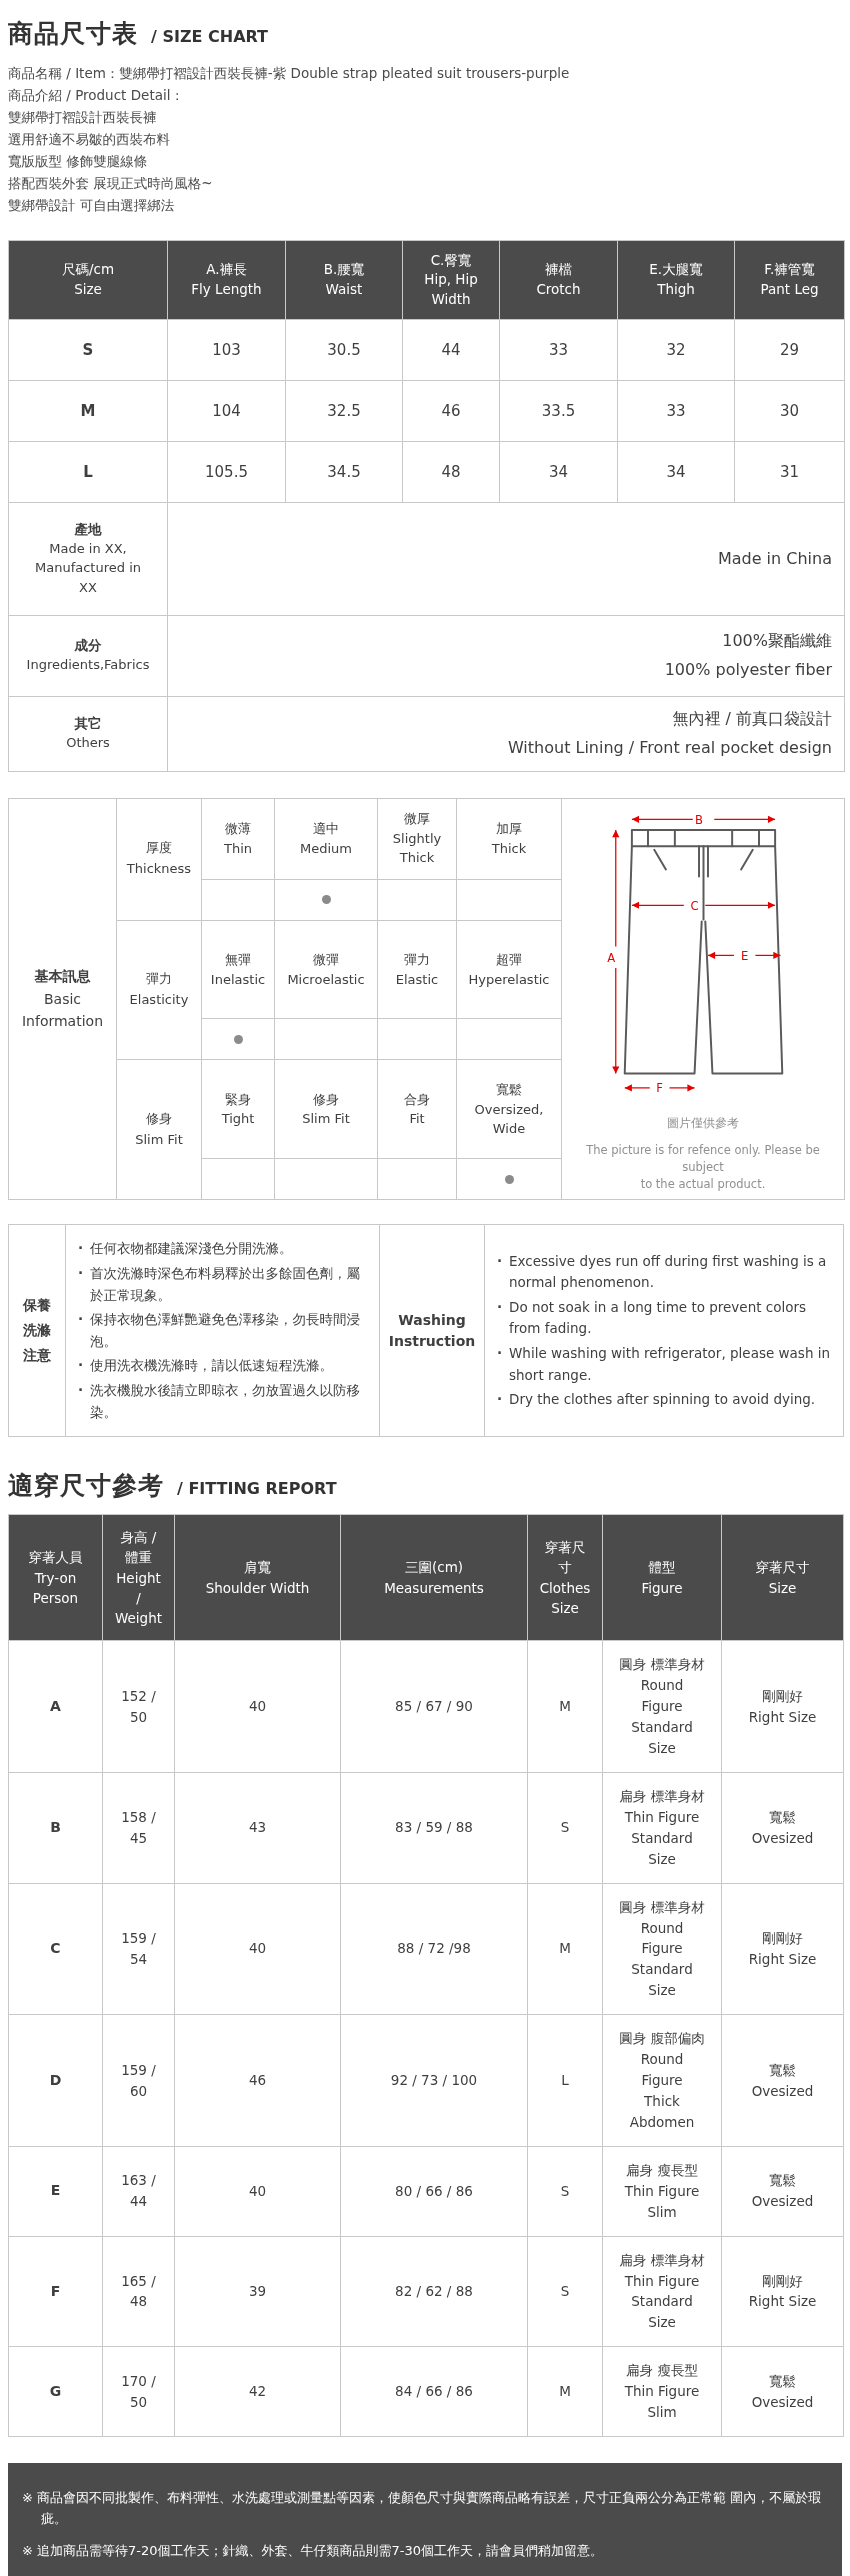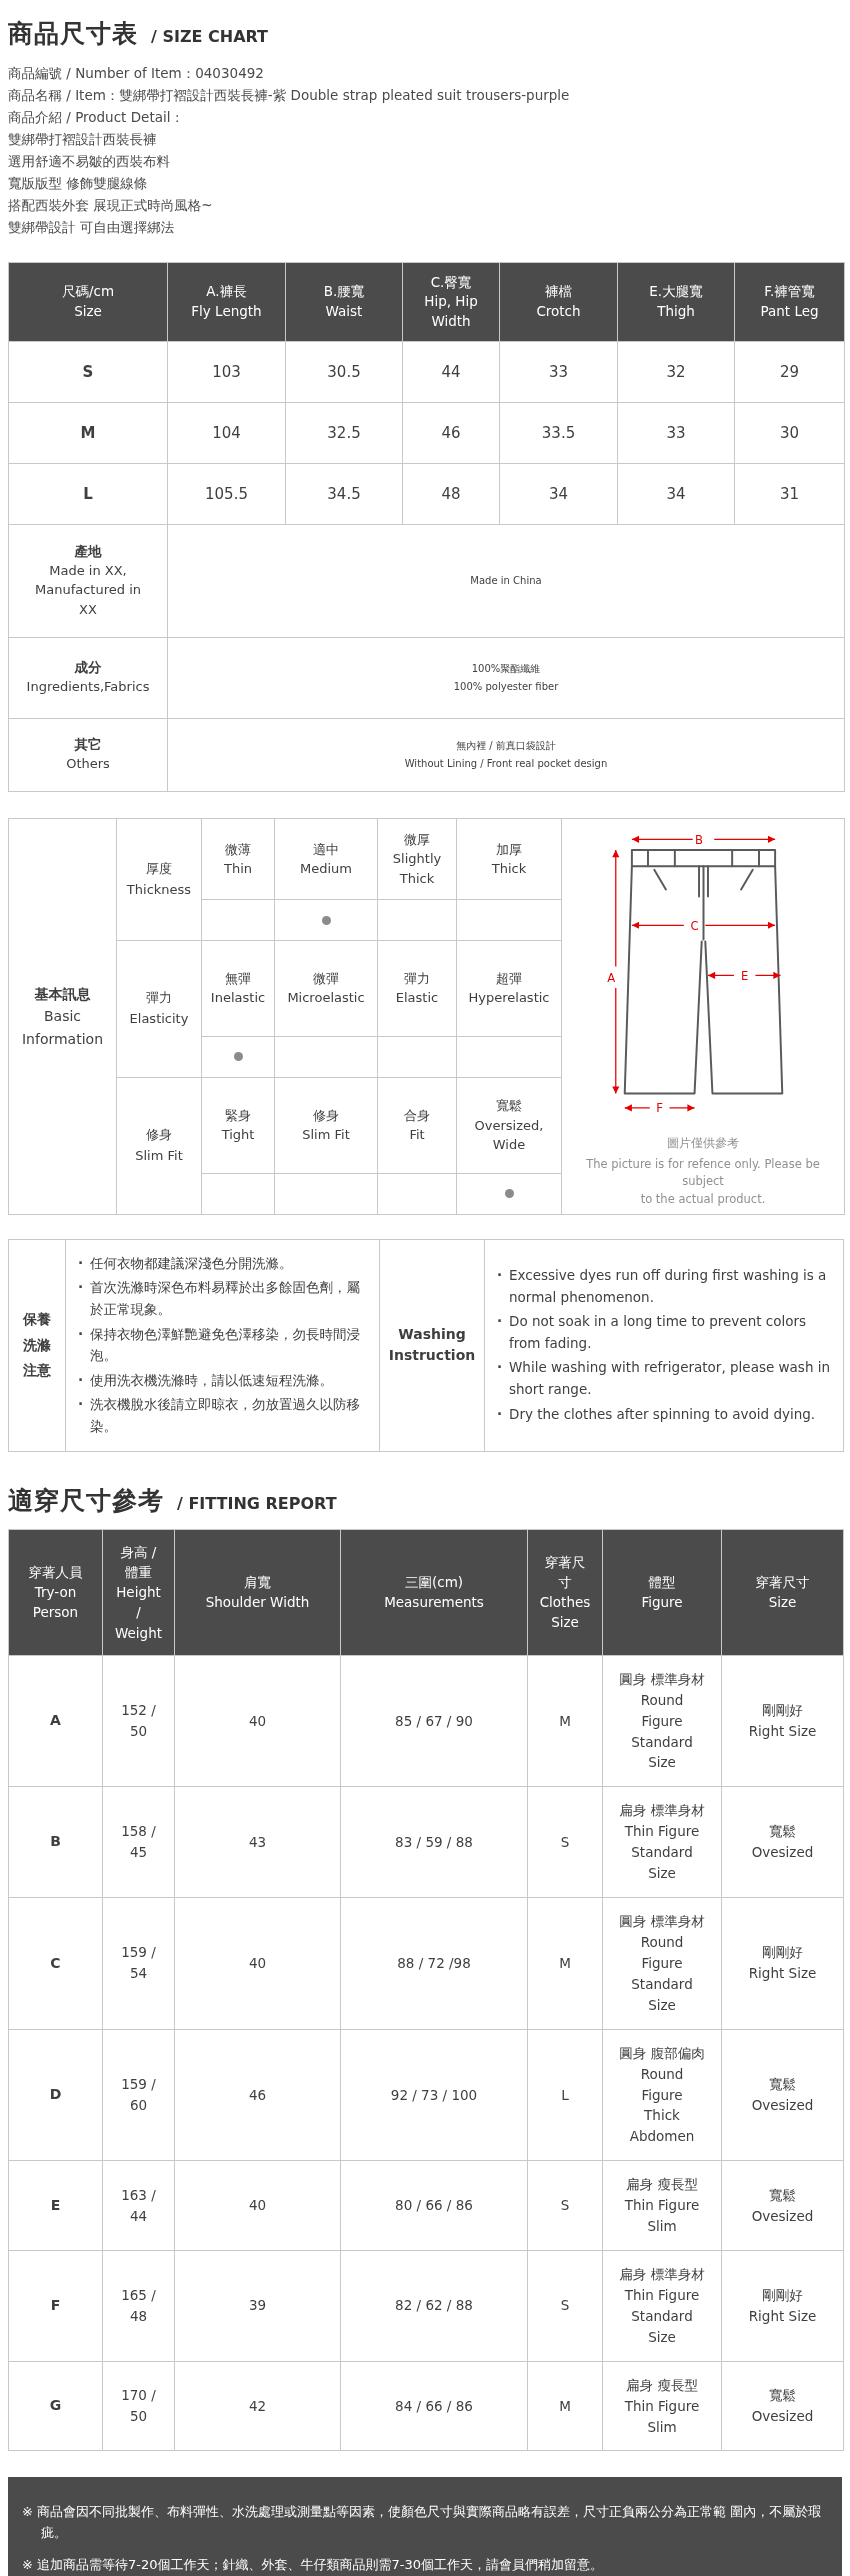--- a/index.html
+++ b/index.html
@@ -18,35 +18,35 @@
   th,td{border:1px solid var(--border);}
 
   
   .size-table{margin-top:24px;}
   .size-table thead th{background:var(--header-bg);color:#fff;font-weight:400;font-size:13.5px;height:76px;white-space:pre-line;line-height:1.45;text-align:center;}
   .size-name{font-size:15px;font-weight:700;height:58px;text-align:center;background:#fff;}
   .size-table .val{text-align:center;font-size:15px;}
   .meta-label{padding:8px 4px;vertical-align:middle;}
   .lab-zh{font-weight:700;font-size:13.5px;}
   .lab-en{font-size:13px;font-weight:400;white-space:pre-line;line-height:1.5;}
-  .meta-value{text-align:center;padding:8px 12px;font-size:10px;line-height:1.8;vertical-align:middle;}
+  .meta-value{text-align:right;padding:8px 12px;font-size:16px;line-height:1.8;vertical-align:middle;}
   .h-96 th,.h-96 td{height:96px;} .h-64 th,.h-64 td{height:64px;} .h-56 th,.h-56 td{height:56px;}
 
   
   .basic-table{margin-top:26px;font-size:13px;}
   .basic-table th,.basic-table td{text-align:center;vertical-align:middle;}
   .section-cell{font-size:14px;white-space:pre-line;line-height:1.6;font-weight:700;}
   .section-cell .en{font-weight:400;}
   .attr-cell{white-space:pre-line;line-height:1.6;font-weight:400;}
   .opt{white-space:pre-line;height:72px;line-height:1.5;padding:4px 2px;}
   .dotcell{height:38px;}
   .dot{display:inline-block;width:9px;height:9px;border-radius:50%;background:var(--dot);}
   .diagram-cell{vertical-align:middle;padding:6px 4px;}
   .caption-zh{color:var(--caption);font-size:12px;margin-top:8px;}
-  .caption-en{color:var(--caption);font-size:11.5px;white-space:pre-line;line-height:1.5;margin-top:4px;}
+  .caption-en{color:var(--caption);font-size:11.5px;white-space:pre-line;line-height:1.5;margin-top:10px;}
 
   
   .wash-table{margin-top:24px;font-size:13.5px;}
   .wash-label{font-weight:700;white-space:pre-line;font-size:14px;line-height:1.8;text-align:center;vertical-align:middle;}
   .wash-mid{font-weight:700;font-size:14px;text-align:center;vertical-align:middle;line-height:1.5;white-space:pre-line;}
   .wash-notes{text-align:left;padding:10px 12px;vertical-align:middle;}
   .wash-note{position:relative;padding-left:12px;line-height:1.6;margin:3px 0;}
   .wash-note::before{content:"\00B7";position:absolute;left:0;font-weight:700;}
 
   
@@ -64,21 +64,20 @@
   .mtext{fill:var(--red);font-size:13px;font-family:"DejaVu Sans","Liberation Sans",sans-serif;}
 </style>
 </head>
 <body>
 
 <div class="page">
 
   <h1><span class="t-zh">商品尺寸表</span><span class="t-en">/ SIZE CHART</span></h1>
 
   <div id="product-info">
-      <div class="info-line">商品編號 / Number of Item：04030492</div>
       <div class="info-line">商品名稱 / Item：雙綁帶打褶設計西裝長褲-紫 Double strap pleated suit trousers-purple</div>
       <div class="info-line">商品介紹 / Product Detail：</div>
       <div class="info-line">雙綁帶打褶設計西裝長褲</div>
       <div class="info-line">選用舒適不易皺的西裝布料</div>
       <div class="info-line">寬版版型 修飾雙腿線條</div>
       <div class="info-line">搭配西裝外套 展現正式時尚風格~</div>
       <div class="info-line">雙綁帶設計 可自由選擇綁法</div>
     </div>
 
   <table class="size-table">

